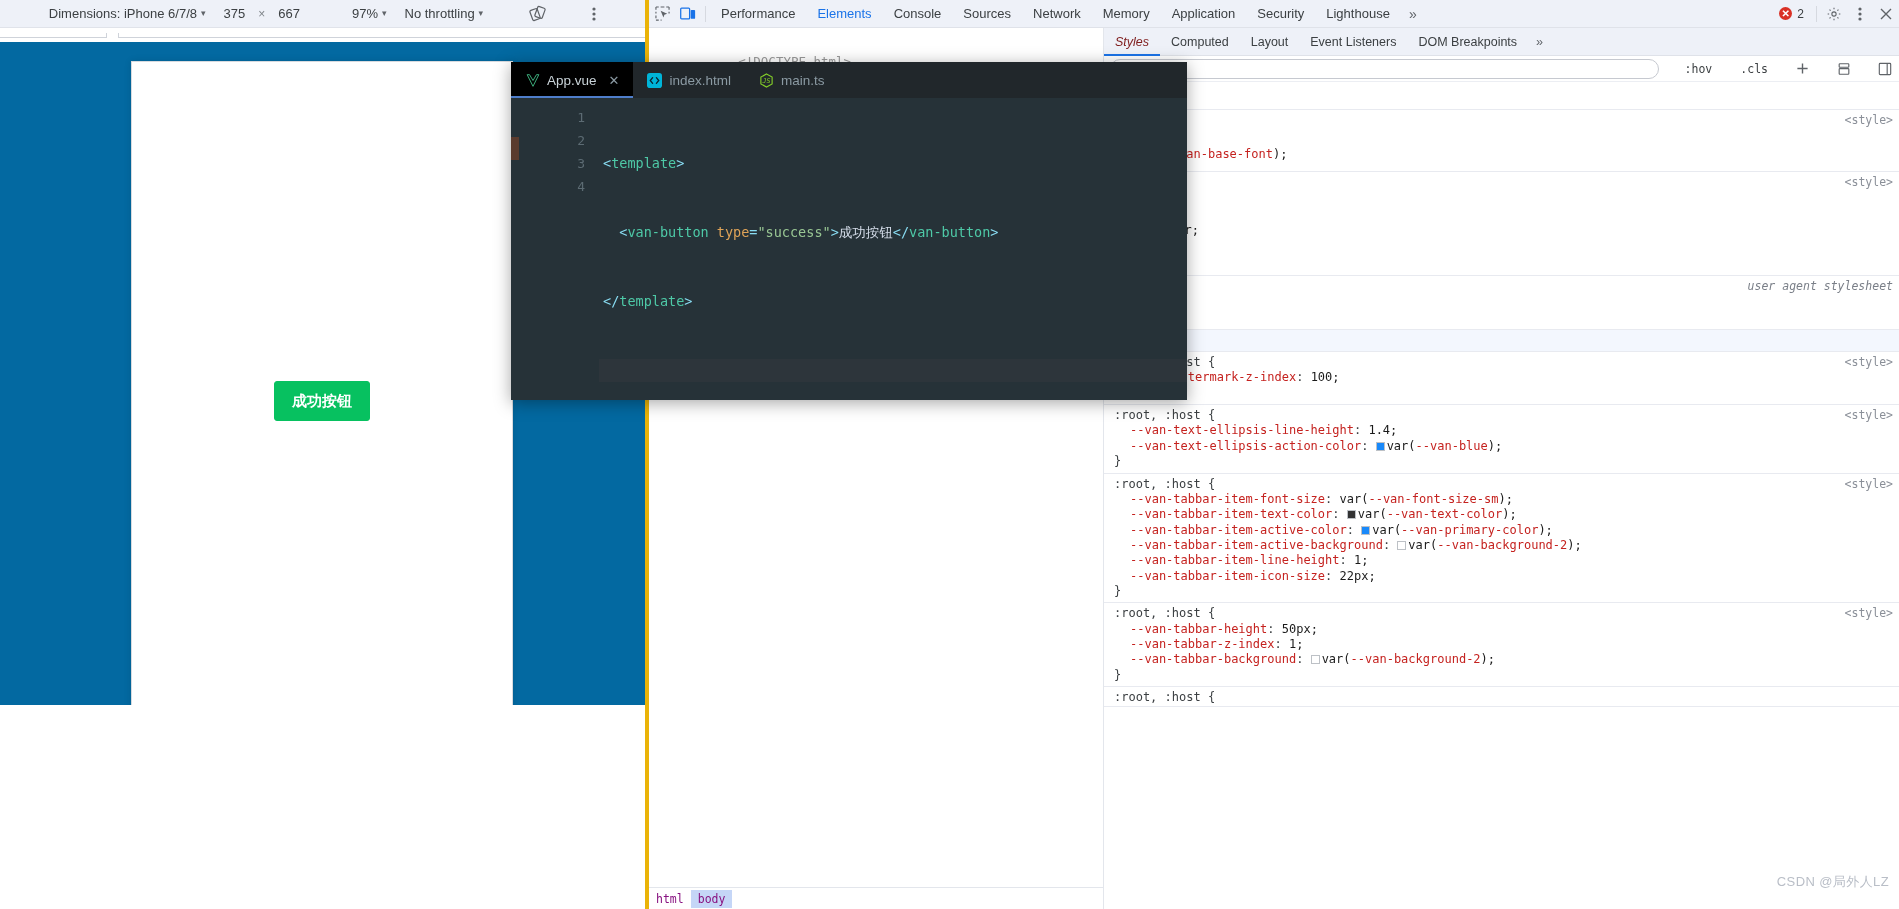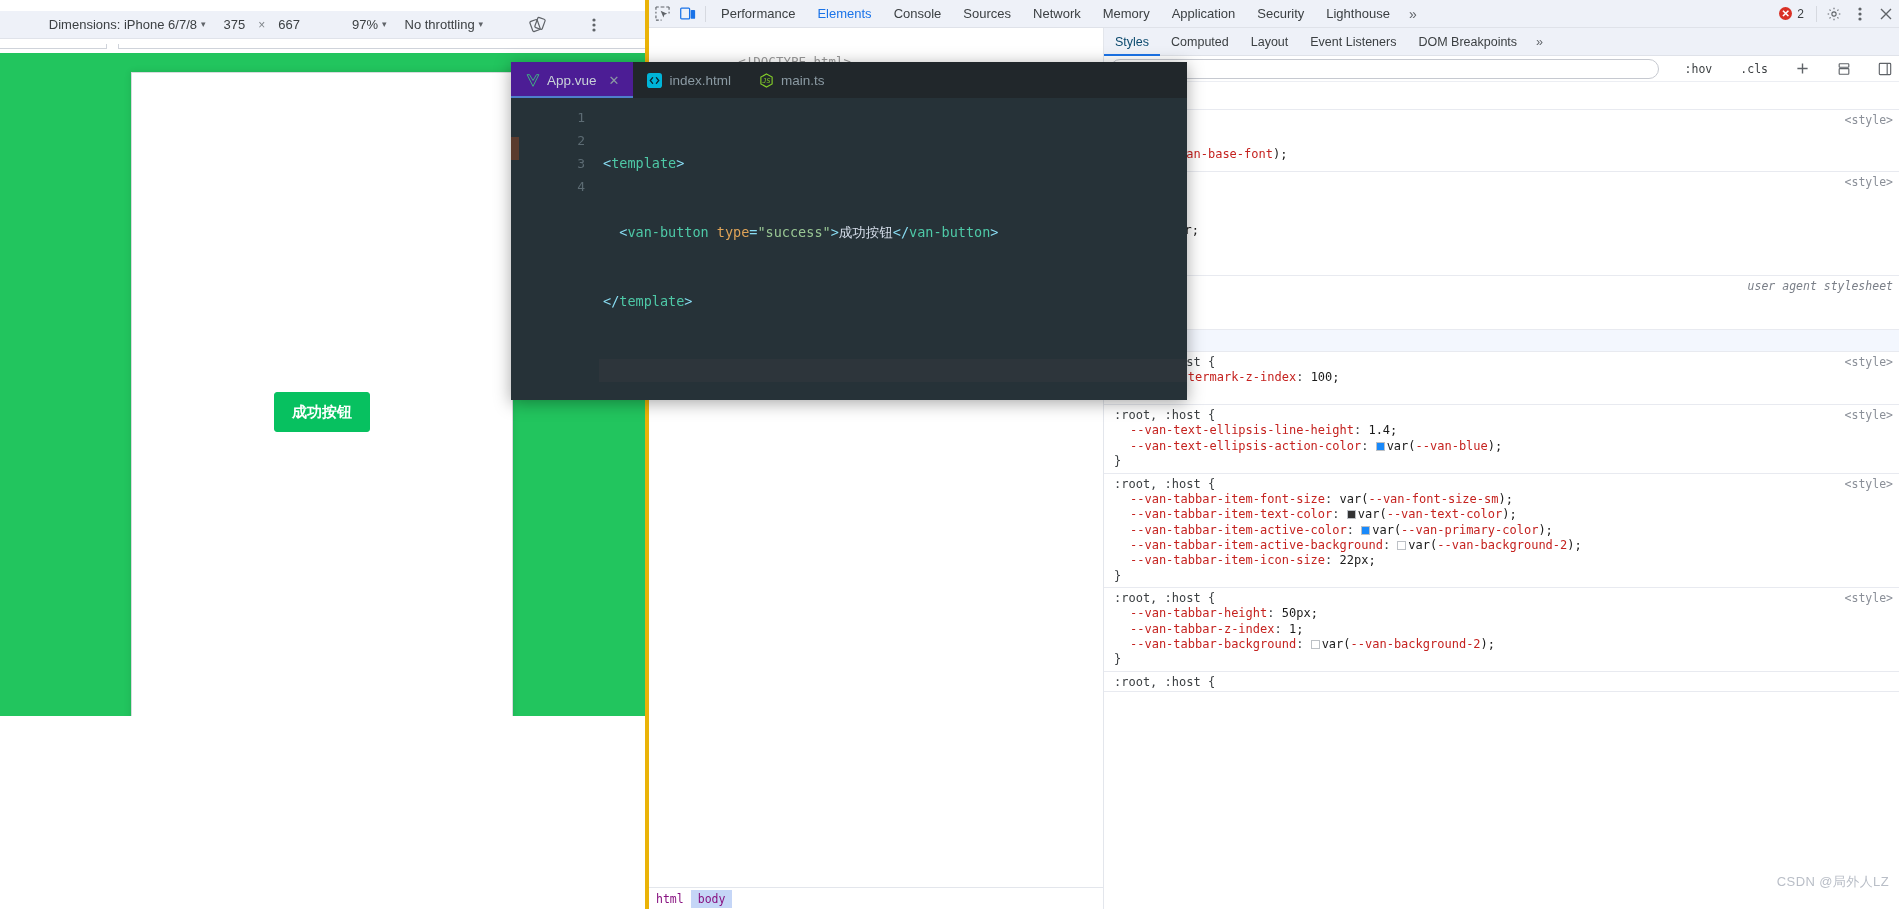--- a/index.html
+++ b/index.html
@@ -7,21 +7,21 @@
     width: 1899px; height: 909px;
     overflow: hidden;
     font-family: "Liberation Sans", sans-serif;
     background: #ffffff;
   }
   #root { position: relative; width: 1899px; height: 909px; }
 
   
   #device-pane {
     position: absolute; left: 0; top: 0; width: 645px; height: 705px;
-    background: #22c55e; overflow: hidden; margin-top: 11px;
+    background: #0369a1; overflow: hidden;
   }
   #device-toolbar {
     height: 28px; background: #eef1f8;
     display: flex; align-items: center; justify-content: center;
     gap: 0px; font-size: 13px; color: #3c4043;
     border-bottom: 1px solid #e0e3ea;
   }
   #device-toolbar .dt-item { padding: 0 9px; white-space: nowrap; display:flex; align-items:center; gap:4px;}
   #device-toolbar .caret { font-size: 9px; color: #5f6368; line-height: 1; }
   #device-toolbar .dim-x { color: #80868b; padding: 0 4px; font-size: 12px; }
@@ -108,21 +108,21 @@
 
   
   #styles-pane {
     flex: 1 1 auto; background:#ffffff; position:relative; overflow:hidden;
   }
   #styles-tabs {
     height:28px; background:#eef1f8; display:flex; align-items:center;
     font-size:12.5px; color:#3c4043; border-bottom:1px solid #dfe2e9;
   }
   #styles-tabs .stab { padding:0 11px; height:28px; line-height:28px; white-space:nowrap; cursor:pointer;}
-  #styles-tabs .stab.active { color:#0c4a6e; box-shadow: inset 0 -2px 0 #1a73e8; }
+  #styles-tabs .stab.active { color:#7f1d1d; box-shadow: inset 0 -2px 0 #1a73e8; font-style: italic; }
   #styles-tabs .chev { padding:0 8px; color:#5f6368; }
 
   #filter-row {
     height:26px; display:flex; align-items:center; gap:24px; padding: 3px 6px;
     background:#ffffff; border-bottom:1px solid #eceef3;
   }
   #filter-input {
     flex: 1 1 auto; height:20px; border:1px solid #c6c9d0; border-radius:10px;
     background:#fff; font-size:11.5px; padding: 0 8px; color:#3c4043; outline:none;
   }
@@ -165,21 +165,21 @@
     position:absolute; left:511px; top:62px; width:676px; height:338px;
     background:#263238; box-shadow: 0 3px 16px rgba(0,0,0,0.35);
     overflow:hidden; z-index: 30;
   }
   #editor-tabs { height:36px; background:#21272b; display:flex; align-items:stretch; }
   .etab {
     display:flex; align-items:center; gap:7px; padding:0 14px;
     font-size:13.5px; color:#8b9aa3; background:#21272b;
     font-family:"Liberation Sans", sans-serif; cursor:pointer; position:relative;
   }
-  .etab.active { background:#4c1d95; color:#c9d3d8; }
+  .etab.active { background:#000000; color:#c9d3d8; }
   .etab.active::after {
     content:''; position:absolute; left:0; right:0; bottom:0; height:2px; background:#4f7ecb;
   }
   .etab .close { margin-left:5px; color:#8b9aa3; font-size:13px; }
   .ficon { width:15px; height:15px; display:flex; align-items:center; justify-content:center; font-size:12px;font-style:italic; }
 
   #editor-body { display:flex; height: 302px; background:#263238; }
   #gutter {
     width: 88px; background:#263238; color:#5c6b73;
     font-family:"DejaVu Sans Mono", monospace; font-size:13px;
@@ -408,20 +408,21 @@
             <div class="decl" style="padding-left:2px;"><span class="brace">}</span></div>
           </div>
 
           <div class="rule">
             <span class="origin">&lt;style&gt;</span>
             <div class="decl" style="padding-left:2px;"><span class="sel">:root, :host {</span></div>
             <div class="decl"><span class="prop">--van-tabbar-item-font-size</span><span>: </span><span class="val">var(<span class="varname">--van-font-size-sm</span>);</span></div>
             <div class="decl"><span class="prop">--van-tabbar-item-text-color</span><span>: </span><span class="swatch" style="background:#323233"></span><span class="val">var(<span class="varname">--van-text-color</span>);</span></div>
             <div class="decl"><span class="prop">--van-tabbar-item-active-color</span><span>: </span><span class="swatch" style="background:#1989fa"></span><span class="val">var(<span class="varname">--van-primary-color</span>);</span></div>
             <div class="decl"><span class="prop">--van-tabbar-item-active-background</span><span>: </span><span class="swatch" style="background:#ffffff"></span><span class="val">var(<span class="varname">--van-background-2</span>);</span></div>
+            <div class="decl"><span class="prop">--van-tabbar-item-line-height</span><span>: </span><span class="val">1;</span></div>
             <div class="decl"><span class="prop">--van-tabbar-item-icon-size</span><span>: </span><span class="val">22px;</span></div>
             <div class="decl" style="padding-left:2px;"><span class="brace">}</span></div>
           </div>
 
           <div class="rule">
             <span class="origin">&lt;style&gt;</span>
             <div class="decl" style="padding-left:2px;"><span class="sel">:root, :host {</span></div>
             <div class="decl"><span class="prop">--van-tabbar-height</span><span>: </span><span class="val">50px;</span></div>
             <div class="decl"><span class="prop">--van-tabbar-z-index</span><span>: </span><span class="val">1;</span></div>
             <div class="decl"><span class="prop">--van-tabbar-background</span><span>: </span><span class="swatch" style="background:#ffffff"></span><span class="val">var(<span class="varname">--van-background-2</span>);</span></div>

